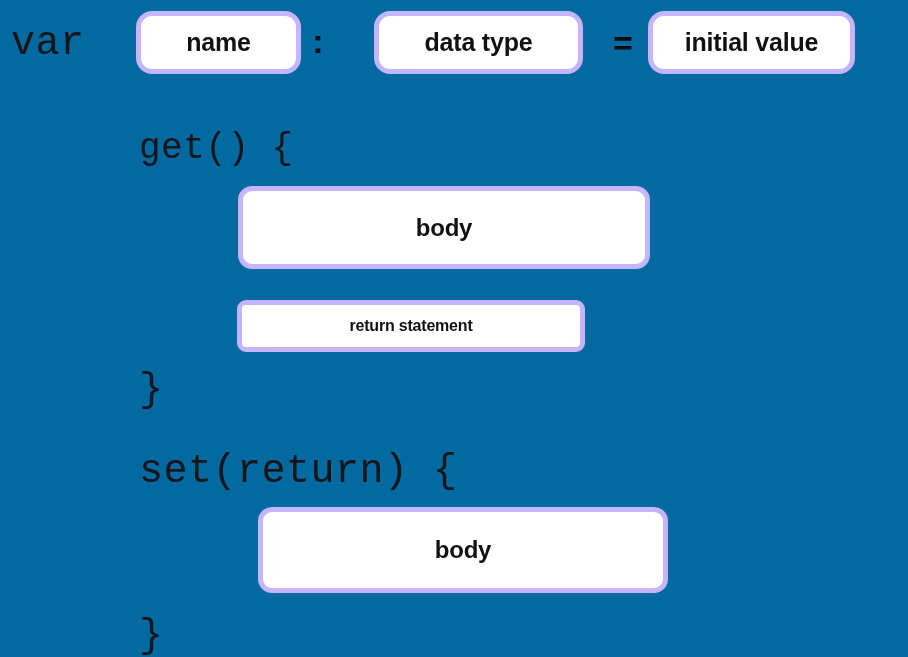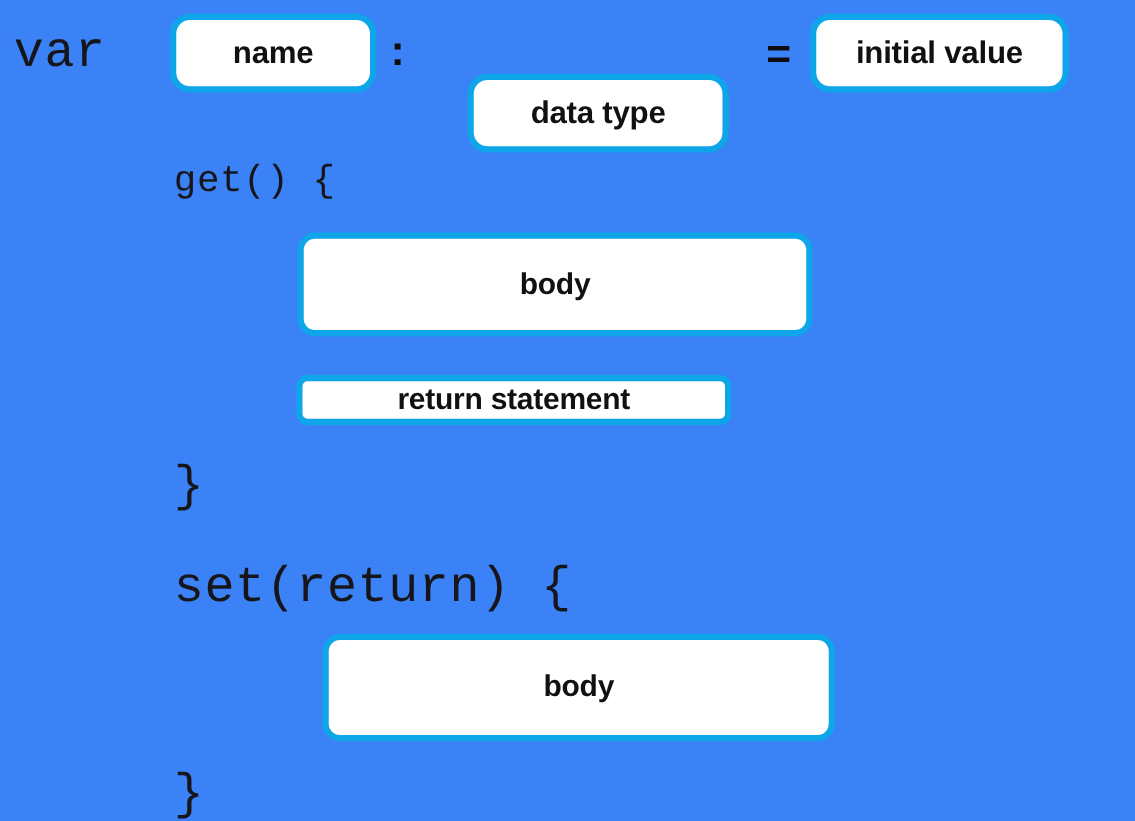--- a/index.html
+++ b/index.html
@@ -12,21 +12,21 @@
     width: 908px;
     height: 657px;
     overflow: hidden;
     font-family: "Liberation Sans", sans-serif;
     -webkit-font-smoothing: antialiased;
   }
   #canvas {
     position: relative;
     width: 908px;
     height: 657px;
-    background: #3b82f6;
+    background: #0369a1;
   }
 
   
   .code {
     position: absolute;
     font-family: "Liberation Mono", "DejaVu Sans Mono", monospace;
     font-weight: 400;
     color: #16161a;
     white-space: pre;
     letter-spacing: 0.5px;
@@ -42,52 +42,52 @@
     white-space: pre;
     line-height: 1;
     text-align: center;
   }
 
   
   .slot {
     position: absolute;
     box-sizing: border-box;
     background: #ffffff;
-    border: 5px solid #0ea5e9;
+    border: 5px solid #c4b5fd;
     display: flex;
     align-items: center;
     justify-content: center;
     font-family: "Liberation Sans", sans-serif;
     font-weight: 700;
     color: #111114;
     letter-spacing: -0.2px;
     line-height: 1;
     text-align: center;
   }
 
   .slot.pill   { border-radius: 16px; }
   .slot.block  { border-radius: 14px; }
   .slot.tight  { border-radius: 9px; }
 
   
   #tok-var        { left: 11px;  top: 24px;  font-size: 40px; }
-  #tok-get        { left: 139px; top: 131px; font-size: 30px; }
+  #tok-get        { left: 139px; top: 131px; font-size: 36px; }
   #tok-close-get  { left: 139px; top: 371px; font-size: 40px; }
   #tok-set        { left: 139px; top: 452px; font-size: 40px; }
   #tok-close-set  { left: 139px; top: 617px; font-size: 40px; }
 
   #op-colon  { left: 306px; top: 24px; width: 24px; font-size: 34px; }
   #op-equals { left: 608px; top: 26px; width: 30px; font-size: 34px; }
 
   #slot-name    { left: 136px; top: 11px;  width: 165px; height: 63px; font-size: 25px; }
-  #slot-type    { left: 374px; top: 11px;  width: 209px; height: 63px; font-size: 25px; margin-top: 48px; }
+  #slot-type    { left: 374px; top: 11px;  width: 209px; height: 63px; font-size: 25px; }
   #slot-initial { left: 648px; top: 11px;  width: 207px; height: 63px; font-size: 25px; }
 
   #slot-get-body   { left: 238px; top: 186px; width: 412px; height: 83px; font-size: 24px; }
-  #slot-return     { left: 237px; top: 300px; width: 348px; height: 40px; font-size: 24px; }
+  #slot-return     { left: 237px; top: 300px; width: 348px; height: 52px; font-size: 16px; }
   #slot-set-body   { left: 258px; top: 507px; width: 410px; height: 86px; font-size: 24px; }
 </style>
 </head>
 <body>
 
 <div id="canvas">
 
   <div class="code" id="tok-var">var</div>
 
   <div class="slot pill" id="slot-name">name</div>

